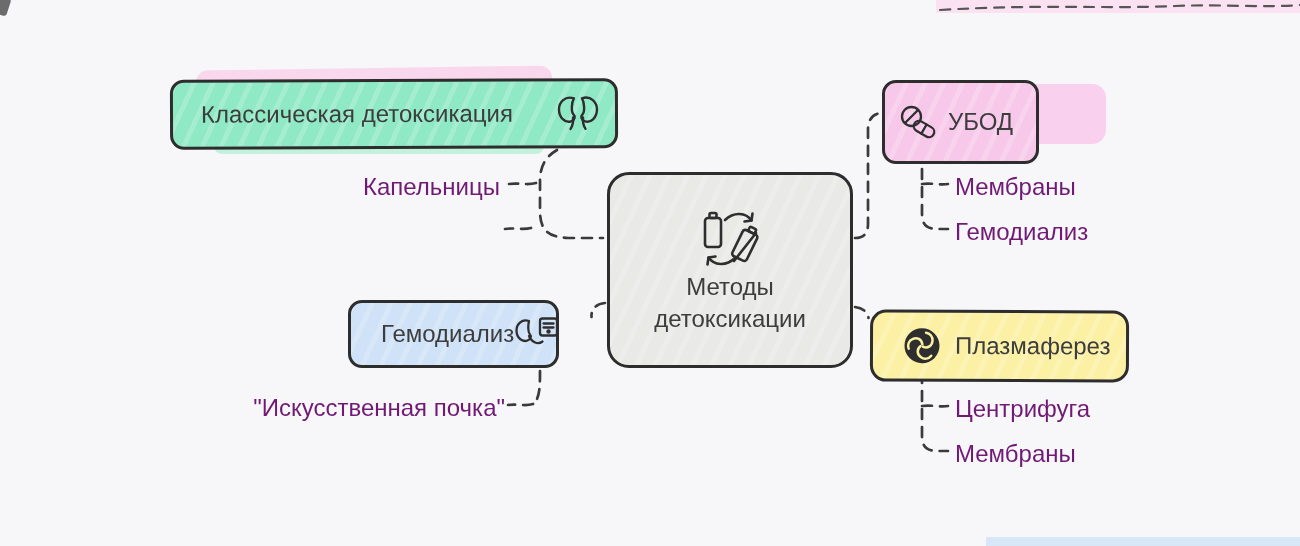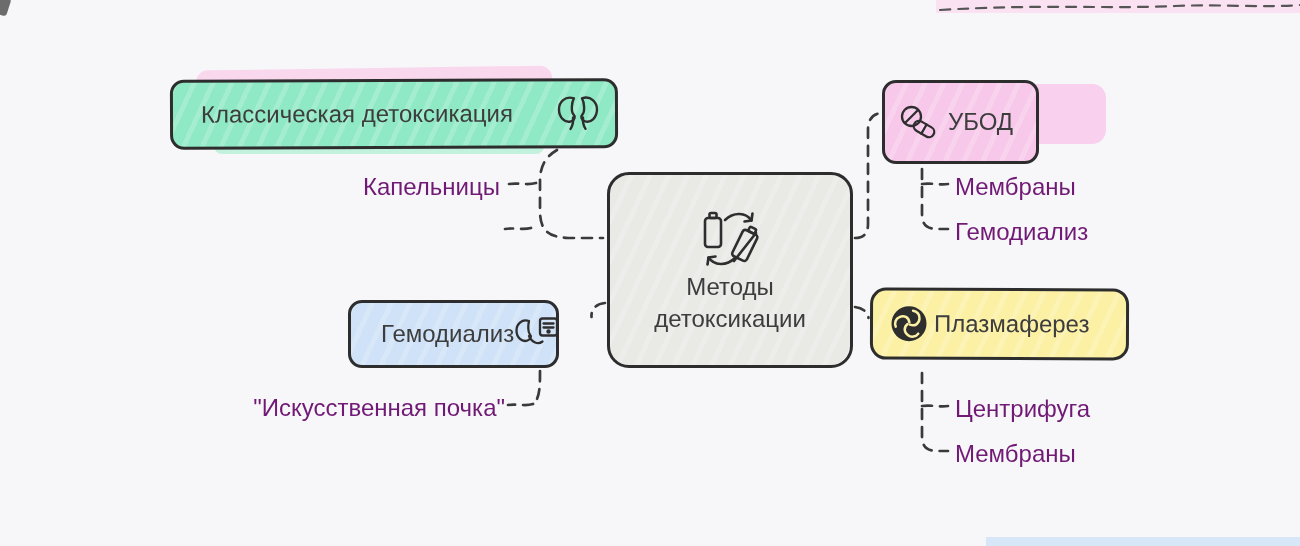--- a/index.html
+++ b/index.html
@@ -28,21 +28,21 @@
     display:flex;align-items:center;
     font-size:24px;color:#3d3d3d;white-space:nowrap;
     background-image:repeating-linear-gradient(115deg,
       rgba(255,255,255,0.20) 0px, rgba(255,255,255,0.20) 5px,
       rgba(255,255,255,0) 5px, rgba(255,255,255,0) 17px);
   }
   .node .label{position:relative;}
   #node-classic{left:170px;top:79px;width:448px;height:70px;background-color:#8fe9c5;border-radius:14px;padding:0 14px 0 28px;justify-content:space-between;transform:rotate(-0.2deg);}
   #node-hemo{left:348px;top:300px;width:211px;height:68px;background-color:#cfe2f7;border-radius:14px;padding:0 10px 0 30px;justify-content:space-between;}
   #node-ubod{left:882px;top:80px;width:157px;height:84px;background-color:#f7c8ea;border-radius:14px;padding:0 10px 0 13px;gap:10px;}
-  #node-plasma{left:870px;top:288px;width:259px;height:72px;background-color:#fbf0a3;border-radius:16px;padding:0 10px 0 15px;gap:4px;transform:rotate(0.2deg);}
+  #node-plasma{left:870px;top:310px;width:259px;height:72px;background-color:#fbf0a3;border-radius:16px;padding:0 10px 0 28px;gap:12px;transform:rotate(0.2deg);}
   #node-center{
     left:607px;top:172px;width:246px;height:196px;background-color:#e9e9e6;border-radius:22px;
     flex-direction:column;justify-content:center;gap:4px;text-align:center;
   }
   #node-center .center-title{line-height:1.32;font-size:24px;}
   .icon{flex:0 0 auto;display:block;}
   
   .leaf{position:absolute;z-index:2;font-size:24px;color:#701a75;white-space:nowrap;}
   #leaf-drips{right:800px;top:173px;}
   #leaf-medications{right:804px;top:218px;}

